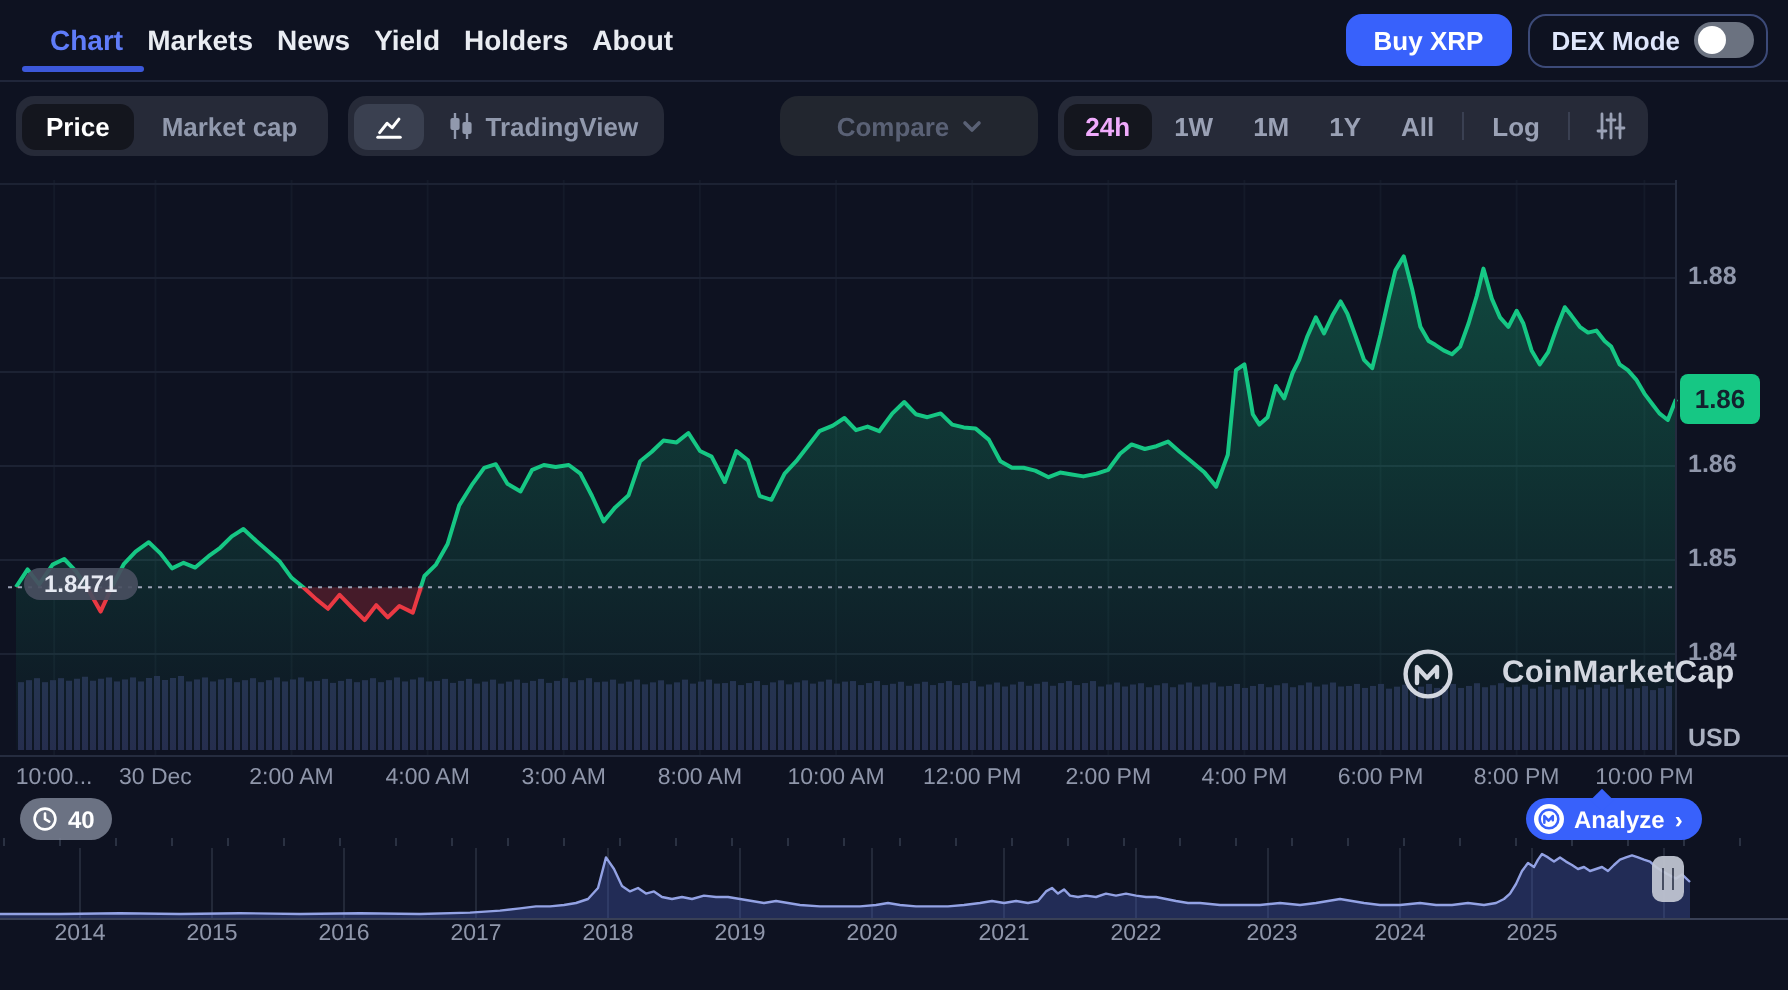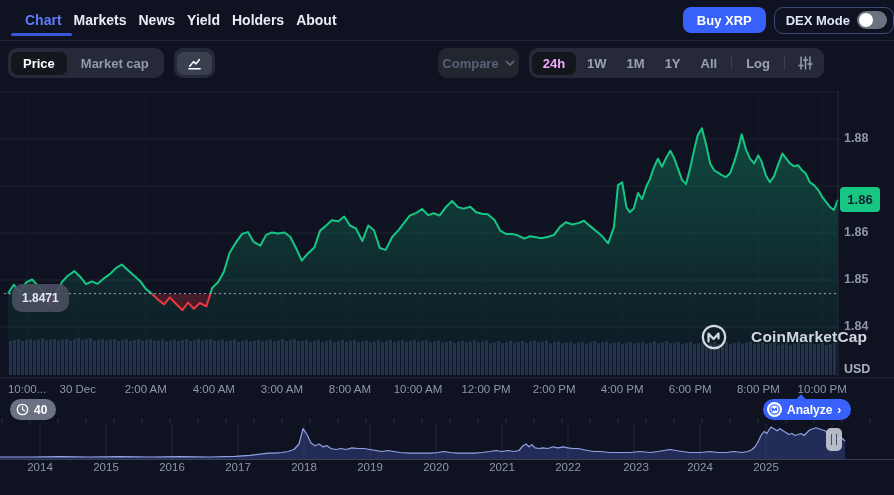--- a/index.html
+++ b/index.html
@@ -5,47 +5,47 @@
   html,body{margin:0;padding:0;background:#0e1221;}
   *{box-sizing:border-box;font-family:"Liberation Sans",sans-serif;}
   #app{position:relative;width:894px;height:495px;background:#0e1221;overflow:hidden;color:#eef0f5;}
 
   
   .nav{position:absolute;top:0;left:0;width:894px;height:41px;border-bottom:1px solid #20263a;display:flex;align-items:center;padding-left:25px;}
   .nav-tabs{display:flex;gap:12px;height:100%;align-items:center;}
   .nav-tab{font-size:14px;font-weight:700;color:#e9ecf2;height:100%;display:flex;align-items:center;position:relative;cursor:pointer;}
   .nav-tab.active{color:#5f7cf9;}
   .nav-tab.active::after{content:"";position:absolute;left:-14px;right:-10px;bottom:4px;height:3px;background:#3c58da;border-radius:3px;}
-  .nav-right{margin-left:auto;display:flex;align-items:center;gap:8px;}
+  .nav-right{margin-left:auto;display:flex;align-items:center;gap:8px;padding-right:10px;}
   .buy-btn{background:#3861fb;color:#fff;font-size:13px;font-weight:700;border:none;border-radius:8px;height:26px;padding:0 14px;cursor:pointer;}
   .dex-btn{display:flex;align-items:center;gap:7px;height:27px;padding:0 6px 0 11px;border:1px solid #3c4a78;border-radius:9px;background:transparent;cursor:pointer;}
   .dex-label{color:#dfe6fb;font-size:13px;font-weight:700;}
   .toggle{width:30px;height:18px;border-radius:9px;background:#6b7280;position:relative;}
   .toggle .knob{position:absolute;left:2px;top:2px;width:14px;height:14px;border-radius:50%;background:#fff;}
 
   
   .toolbar{position:absolute;top:48px;left:0;width:832px;height:30px;display:flex;justify-content:space-between;padding:0 8px;}
   .tb-left,.tb-right{display:flex;gap:10px;}
   .group{background:#262a38;border-radius:9px;padding:3px;display:flex;align-items:center;gap:2px;height:30px;}
   .pill{padding:4px 12px;border-radius:7px;font-size:13px;font-weight:700;color:#9199ad;cursor:pointer;white-space:nowrap;}
   .pill.active{background:#14161e;color:#fff;}
   .pill.iconpill{background:#3a4050;padding:4px 10px;display:flex;align-items:center;}
   .tvlabel{display:flex;align-items:center;gap:6px;padding:4px 10px;color:#9199ad;font-size:13px;font-weight:700;cursor:pointer;}
-  .compare{background:#22262f;border-radius:9px;padding:0 4px;display:flex;align-items:center;gap:6px;color:#5a6175;font-size:13px;font-weight:700;height:30px;cursor:pointer;}
+  .compare{background:#22262f;border-radius:9px;padding:0 28px;display:flex;align-items:center;gap:6px;color:#5a6175;font-size:13px;font-weight:700;height:30px;cursor:pointer;}
   .range-pill{padding:4px 9px;border-radius:7px;font-size:13px;font-weight:700;color:#9aa1b5;cursor:pointer;}
   .range-pill.active{background:#14161e;color:#f0abfc;padding:4px 11px;}
   .vdiv{width:1px;height:14px;background:#3a4052;margin:0 3px;}
   .sliders{padding:2px 8px;display:flex;align-items:center;cursor:pointer;}
 
   
   .ylab{position:absolute;left:844px;width:44px;font-size:12.5px;font-weight:600;color:#8f96aa;}
   .usd{position:absolute;left:844px;top:362px;font-size:12.5px;font-weight:700;color:#aab0c0;}
   .xlab{position:absolute;top:383px;font-size:11.5px;color:#8f96aa;white-space:nowrap;transform:translateX(-50%);}
   .yearlab{position:absolute;top:461px;font-size:11.5px;color:#8f96aa;transform:translateX(-50%);}
-  .open-pill{position:absolute;left:12px;top:284px;height:28px;padding:0 10px;border-radius:10px;background:rgba(72,78,96,.92);color:#e6e9f2;font-size:12px;font-weight:700;display:flex;align-items:center;z-index:5;text-align:center;}
+  .open-pill{position:absolute;left:12px;top:284px;height:16px;padding:0 10px;border-radius:10px;background:rgba(72,78,96,.92);color:#e6e9f2;font-size:12px;font-weight:700;display:flex;align-items:center;z-index:5;text-align:center;}
   .price-badge{position:absolute;left:840px;top:187px;width:40px;height:25px;border-radius:4px;background:#16c784;color:#14202e;font-size:13px;font-weight:700;display:flex;align-items:center;justify-content:center;z-index:5;}
   .watermark{position:absolute;left:701px;top:324px;display:flex;align-items:center;gap:24px;z-index:4;}
   .watermark span{color:#d3d7e0;font-size:15.5px;font-weight:700;letter-spacing:.2px;}
   .clock-pill{position:absolute;left:10px;top:399px;height:21px;border-radius:11px;background:rgba(128,135,152,.82);display:flex;align-items:center;gap:5px;padding:0 9px 0 6px;cursor:pointer;z-index:5;}
   .clock-pill span{color:#fff;font-size:12px;font-weight:700;}
   .analyze-btn{position:absolute;left:763px;top:399px;height:21px;border-radius:11px;background:#3861fb;display:flex;align-items:center;gap:5px;padding:0 10px 0 4px;cursor:pointer;z-index:5;}
   .analyze-btn::before{content:"";position:absolute;top:-3px;left:34px;width:8px;height:8px;background:#3861fb;transform:rotate(45deg);}
   .analyze-btn span{color:#fff;font-size:12px;font-weight:700;position:relative;}
   .mini-logo{width:15px;height:15px;border-radius:50%;background:#fff;display:flex;align-items:center;justify-content:center;position:relative;}
   .nav-handle{position:absolute;left:826px;top:428px;width:16px;height:23px;border-radius:5px;background:#c3c8d4;opacity:.92;display:flex;align-items:center;justify-content:center;cursor:ew-resize;z-index:5;}
@@ -82,20 +82,29 @@
       <div class="group">
         <div class="pill active">Price</div>
         <div class="pill">Market cap</div>
       </div>
       <div class="group">
         <div class="pill iconpill">
           <svg width="15" height="15" viewBox="0 0 16 16" style="position:static">
             <path d="M2 13.5 H14" stroke="#fff" stroke-width="1.6" fill="none" stroke-linecap="round"></path>
             <path d="M3 11 L7 6 L9.7 8.4 L13.3 3.8" stroke="#fff" stroke-width="1.6" fill="none" stroke-linecap="round" stroke-linejoin="round"></path>
           </svg>
+        </div>
+        <div class="tvlabel">
+          <svg width="13" height="14" viewBox="0 0 13 14" style="position:static">
+            <line x1="3.5" y1="0.5" x2="3.5" y2="13.5" stroke="#9199ad" stroke-width="1.2"></line>
+            <rect x="1.2" y="3" width="4.6" height="6" rx="1" fill="#9199ad"></rect>
+            <line x1="9.5" y1="0.5" x2="9.5" y2="13.5" stroke="#9199ad" stroke-width="1.2"></line>
+            <rect x="7.2" y="5" width="4.6" height="6" rx="1" fill="#9199ad"></rect>
+          </svg>
+          <span>TradingView</span>
         </div>
       </div>
     </div>
     <div class="tb-right">
       <div class="compare">
         <span>Compare</span>
         <svg width="10" height="7" viewBox="0 0 10 7" style="position:static">
           <path d="M1.5 1.5 L5 5 L8.5 1.5" stroke="#5a6175" stroke-width="1.8" fill="none" stroke-linecap="round" stroke-linejoin="round"></path>
         </svg>
       </div>

